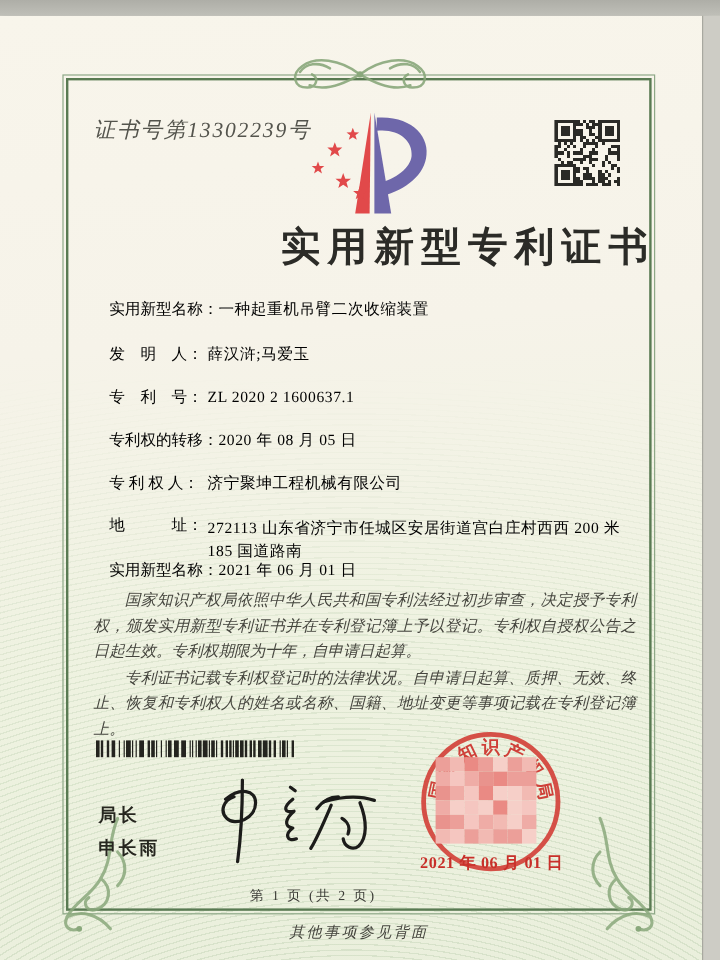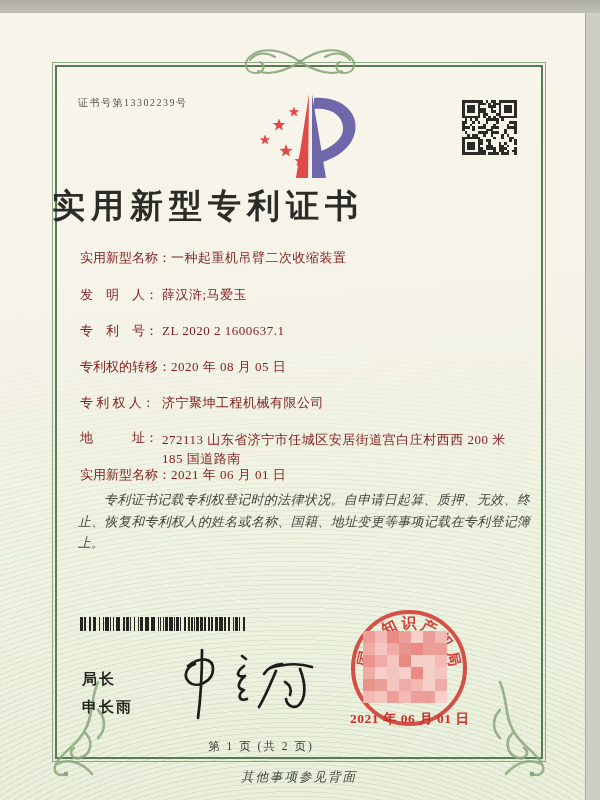--- a/index.html
+++ b/index.html
@@ -9,24 +9,24 @@
     box-shadow:2px 0 5px rgba(0,0,0,.28);}
   .edge-right{position:absolute;top:13px;right:0;width:14px;bottom:0;background:#cdccc5;border-left:1px solid #a8a8a0;}
   .edge-top{position:absolute;top:0;left:0;right:0;height:13px;background:linear-gradient(180deg,#aeaea7,#bfbfb8);}
   .waves{position:absolute;left:0;right:0;top:300px;bottom:0;pointer-events:none;
     background:repeating-radial-gradient(120% 95% at 50% 140%,rgba(118,160,110,.16) 0 1.5px,rgba(118,160,110,0) 1.5px 7px);
     -webkit-mask-image:linear-gradient(180deg,transparent 0,rgba(0,0,0,.75) 45%,#000 85%);
             mask-image:linear-gradient(180deg,transparent 0,rgba(0,0,0,.75) 45%,#000 85%);}
   .frame-outer{position:absolute;left:52px;top:62px;width:492px;height:698px;border:1px solid #8ea887;}
   .frame-inner{position:absolute;inset:2px;border:2px solid #597a52;}
   .abs{position:absolute;}
-  .cert-no{left:78px;top:96px;font-size:10px;letter-spacing:1.5px;color:#54544d;}
-  .title{left:52px;top:184px;width:494px;text-align:left;font-size:33px;letter-spacing:6px;
+  .cert-no{left:78px;top:96px;font-size:18px;letter-spacing:1.5px;color:#54544d;font-style:italic;}
+  .title{left:52px;top:184px;width:494px;text-align:right;font-size:33px;letter-spacing:6px;
     font-weight:600;color:#2b2b27;}
-  .row{left:80px;width:460px;font-size:13px;color:#7f1d1d;line-height:16px;}
+  .row{left:91px;width:460px;font-size:13px;color:#000000;line-height:16px;}
   .lbl{display:inline-block;min-width:82px;}
   .val{letter-spacing:.5px;}
   .val-block{display:inline-block;vertical-align:top;line-height:19px;}
   .pair2{position:absolute;left:218px;top:0;}
   .paras{left:78px;top:489px;width:452px;font-size:13px;line-height:21.5px;color:#45453e;
     font-style:italic;text-align:justify;}
   .paras p{margin:0;text-indent:2em;}
   #barcode{left:80px;top:617px;width:172px;height:14px;}
   #barcode i{position:absolute;top:0;bottom:0;background:#24241f;}
   .director{left:82px;font-size:15px;font-weight:600;letter-spacing:2px;color:#26261f;
@@ -357,20 +357,21 @@
   <span class="lbl">专 利 权 人：</span><span class="val">济宁聚坤工程机械有限公司</span>
 </div>
 <div class="abs row" style="top:430px">
   <span class="lbl">地　　　址：</span><span class="val val-block"><span>272113 山东省济宁市任城区安居街道宫白庄村西西 200 米</span><br><span>185 国道路南</span></span>
 </div>
 <div class="abs row" style="top:467px">
   <span class="lbl">实用新型名称：</span><span class="val">2021 年 06 月 01 日</span>
 </div>
 
 <div class="abs paras">
+  <p>国家知识产权局依照中华人民共和国专利法经过初步审查，决定授予专利权，颁发实用新型专利证书并在专利登记簿上予以登记。专利权自授权公告之日起生效。专利权期限为十年，自申请日起算。</p>
   <p>专利证书记载专利权登记时的法律状况。自申请日起算、质押、无效、终止、恢复和专利权人的姓名或名称、国籍、地址变更等事项记载在专利登记簿上。</p>
 </div>
 
 <div id="barcode" class="abs">
     <i style="left:0.00px;width:2.5px"></i>
     <i style="left:3.75px;width:2.5px"></i>
     <i style="left:8.75px;width:2.5px"></i>
     <i style="left:12.50px;width:3.75px"></i>
     <i style="left:18.75px;width:1.25px"></i>
     <i style="left:22.50px;width:1.25px"></i>

